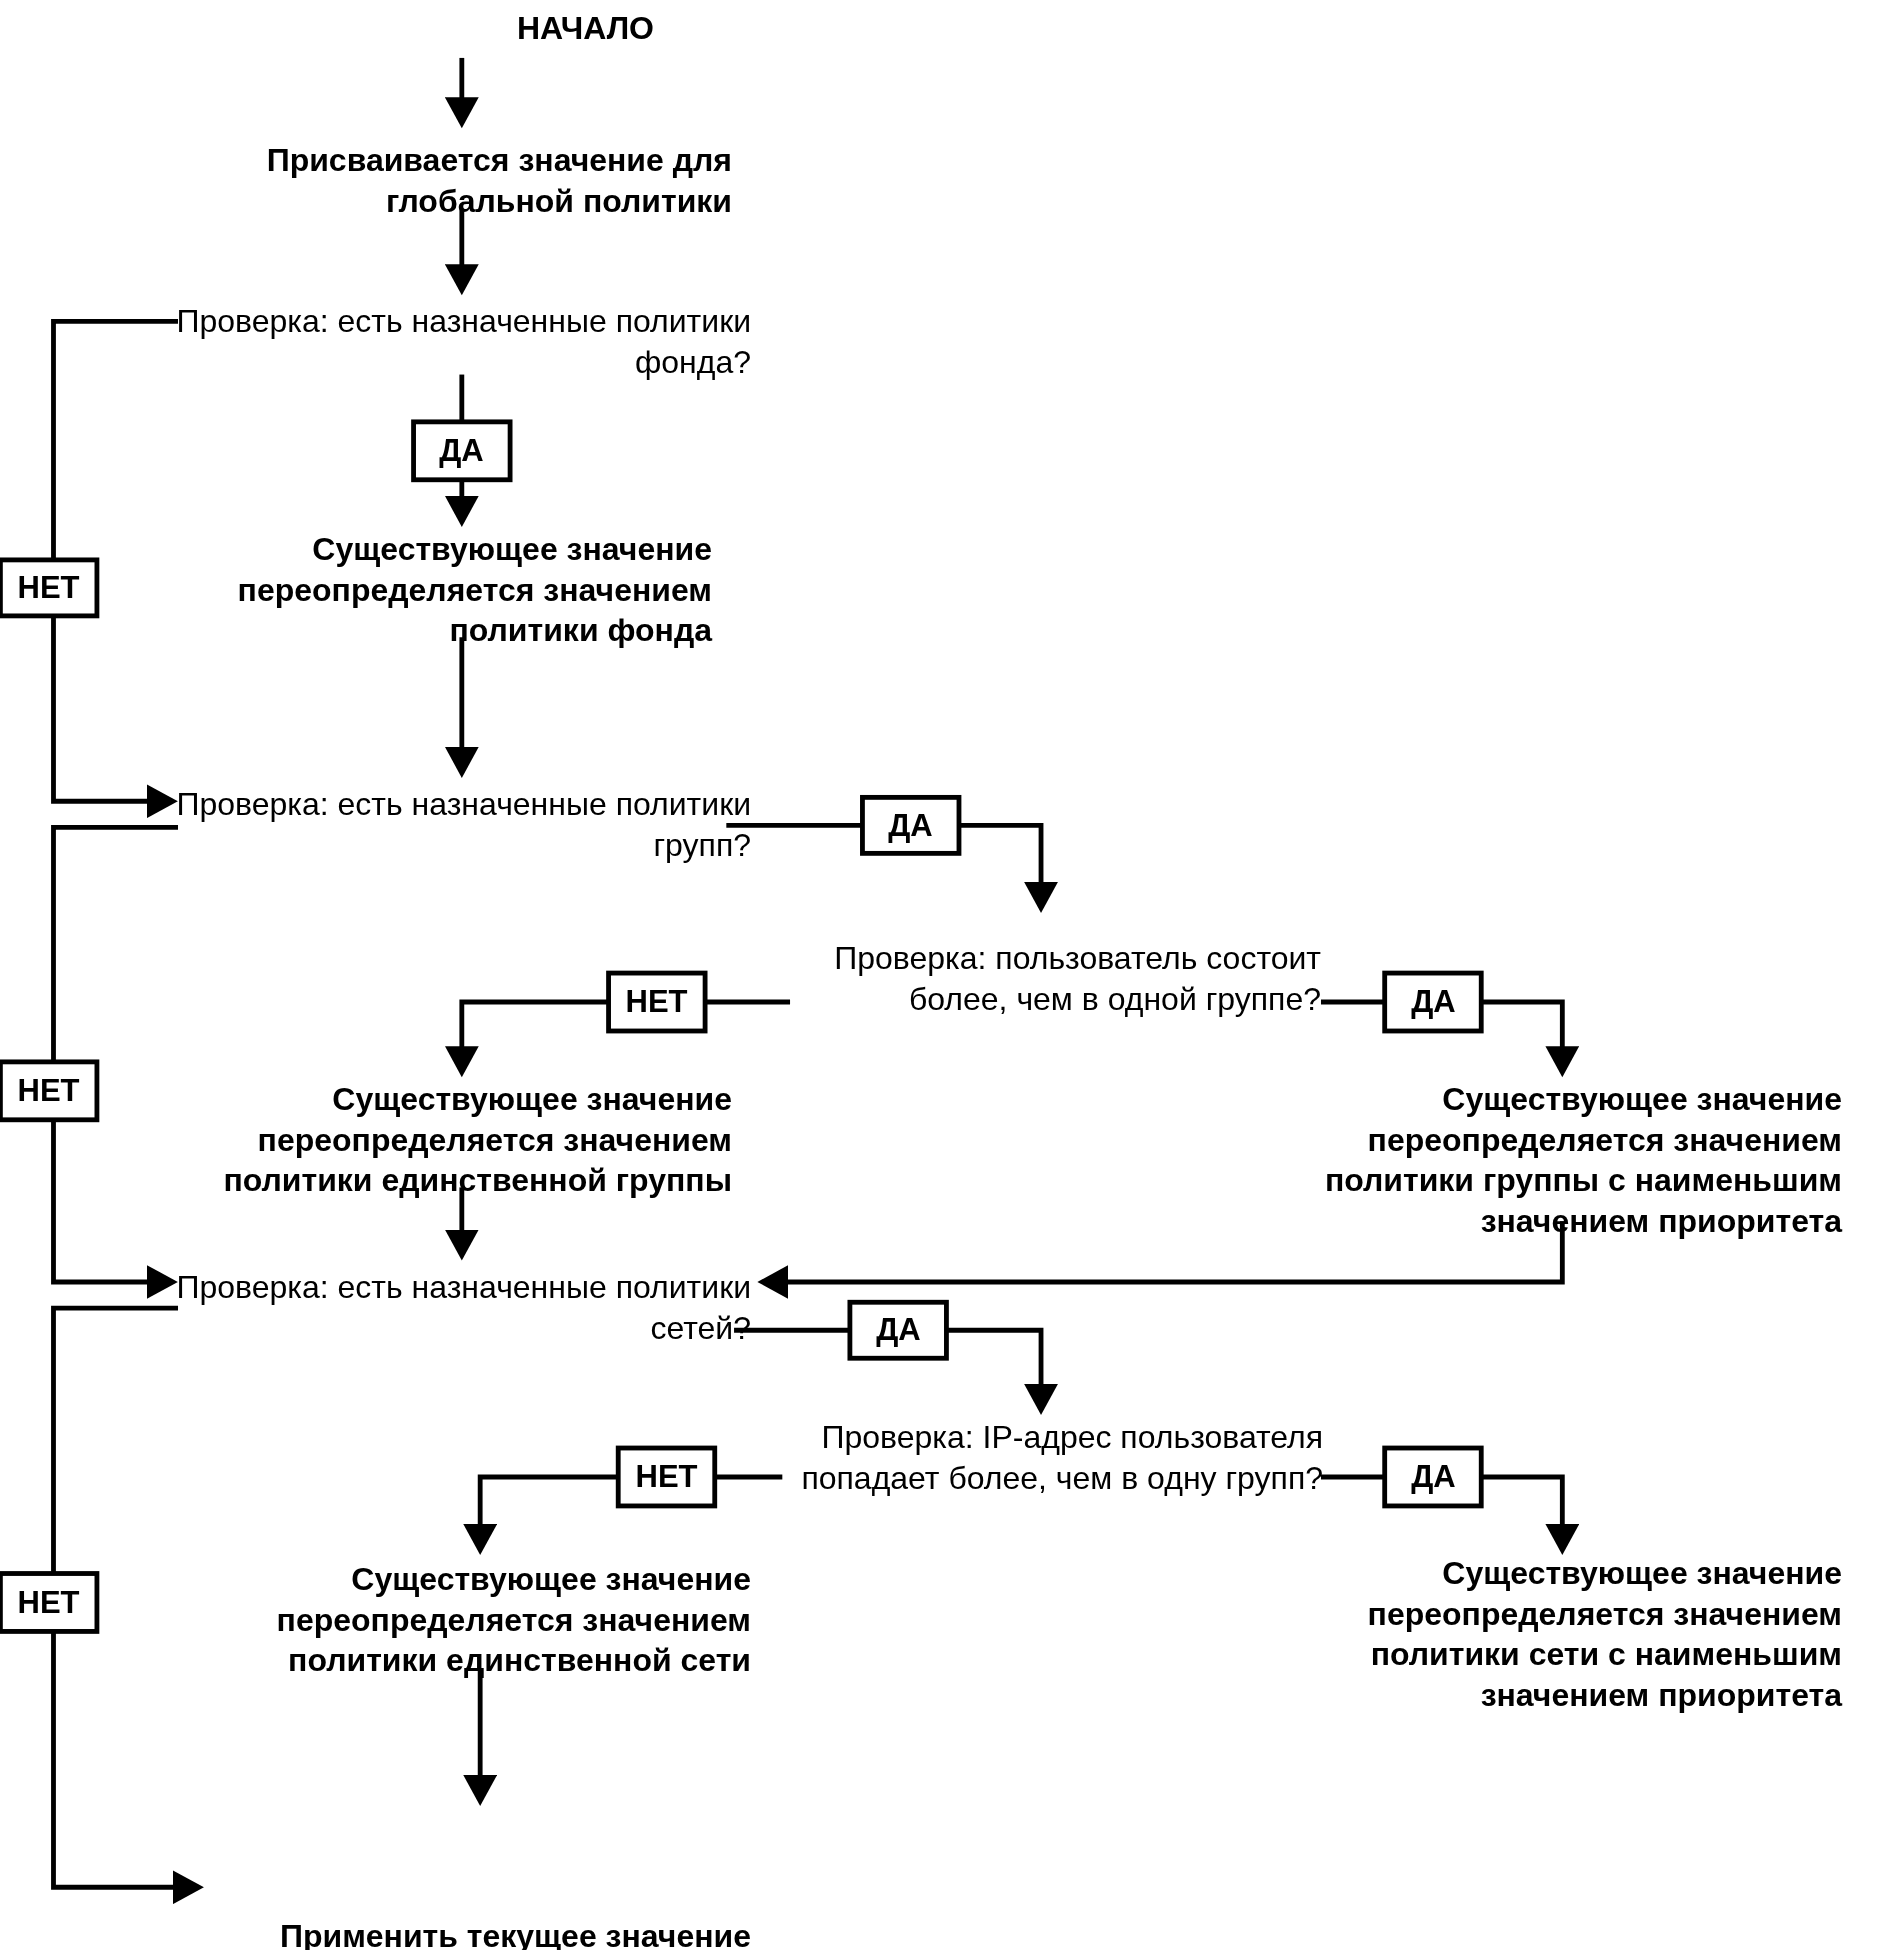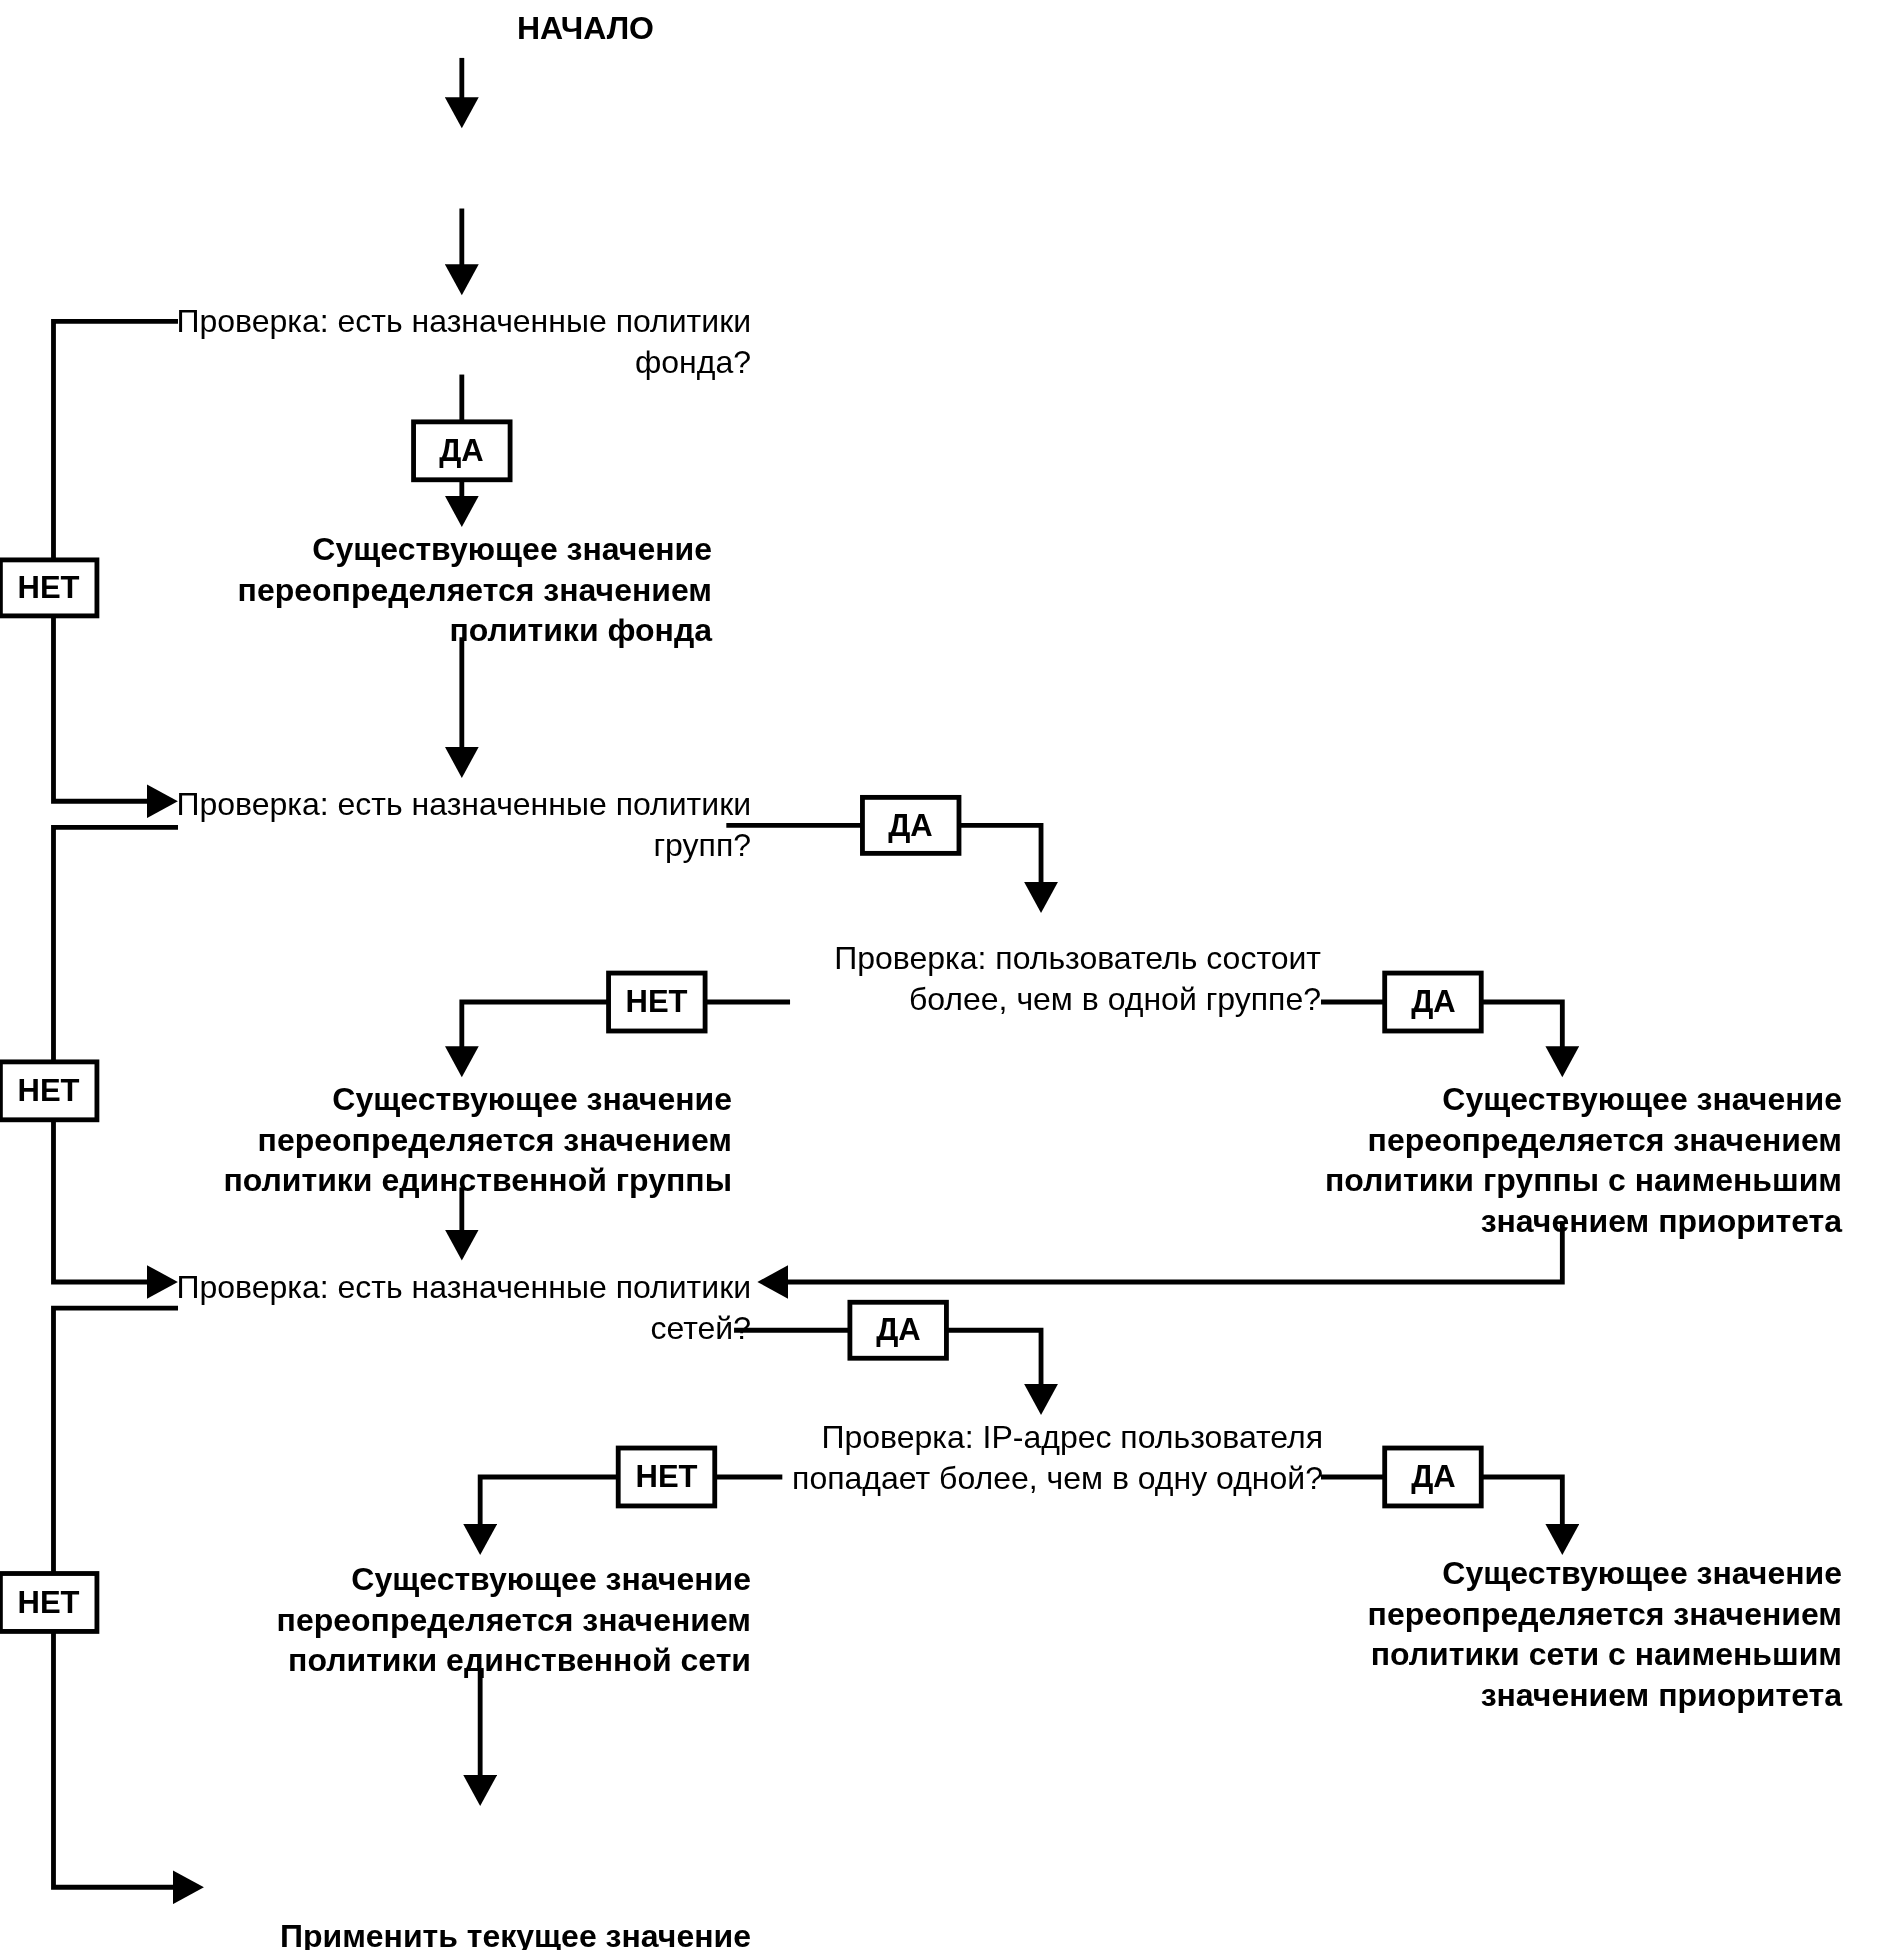--- a/index.html
+++ b/index.html
@@ -120,20 +120,22 @@
     <path class="edge" d="M 640 1530 L 497 1530 L 497 1605" marker-end="url(#arrow)"></path>
 
     <path class="edge" d="M 1368 1530 L 1434 1530"></path>
     <path class="edge" d="M 1534 1530 L 1618 1530 L 1618 1605" marker-end="url(#arrow)"></path>
 
     <path class="edge" d="M 497 1730 L 497 1865" marker-end="url(#arrow)"></path>
   </svg>
 
   <div class="node node-terminal" style="left:268px; top:7.7px; width:386px;">НАЧАЛО</div>
 
+  <div class="node node-process" style="left:191px; top:140px; width:541px;">Присваивается значение для
+глобальной политики</div>
 
   <div class="node node-decision" style="left:172px; top:301px; width:579px;">Проверка: есть назначенные политики
 фонда?</div>
 
   <div class="node node-process" style="left:210px; top:529px; width:502px;">Существующее значение
 переопределяется значением
 политики фонда</div>
 
   <div class="node node-decision" style="left:172px; top:784px; width:579px;">Проверка: есть назначенные политики
 групп?</div>
@@ -147,21 +149,21 @@
 
   <div class="node node-process" style="left:1282px; top:1079px; width:560px;">Существующее значение
 переопределяется значением
 политики группы с наименьшим
 значением приоритета</div>
 
   <div class="node node-decision" style="left:172px; top:1267px; width:579px;">Проверка: есть назначенные политики
 сетей?</div>
 
   <div class="node node-decision" style="left:782px; top:1417px; width:541px;">Проверка: IP-адрес пользователя
-попадает более, чем в одну одной?</div>
+попадает более, чем в одну групп?</div>
 
   <div class="node node-process" style="left:210px; top:1559px; width:541px;">Существующее значение
 переопределяется значением
 политики единственной сети</div>
 
   <div class="node node-process" style="left:1282px; top:1553px; width:560px;">Существующее значение
 переопределяется значением
 политики сети с наименьшим
 значением приоритета</div>
 

